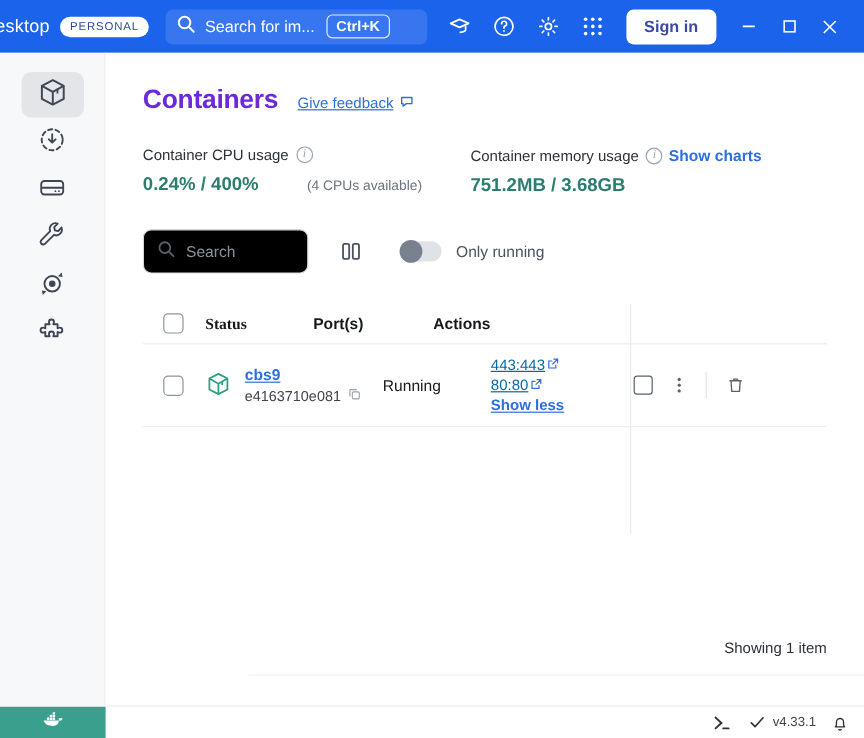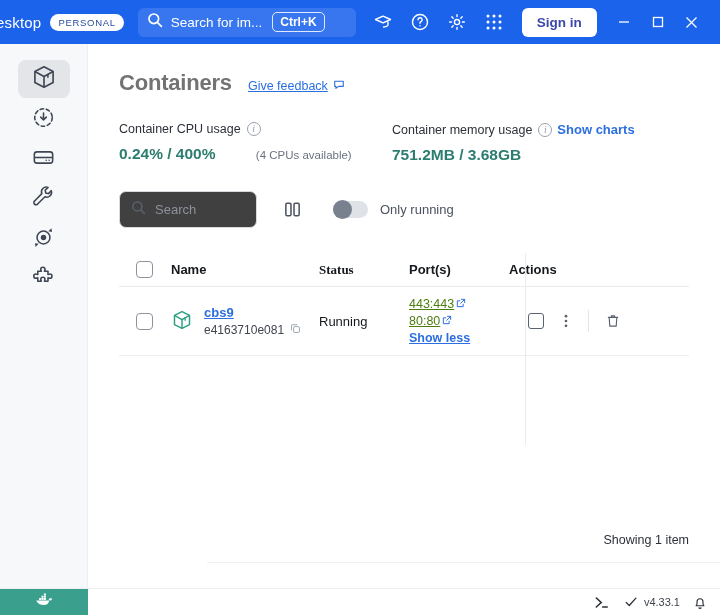--- a/index.html
+++ b/index.html
@@ -60,21 +60,21 @@
   }
   .side-item.active { background: #e3e5e9; }
   .side-item + .side-item { margin-top: 0px; }
 
   
   .main {
     position: absolute; top: 44px; left: 88px; width: 632px; height: 544px;
     background: #ffffff;
   }
   .page-head { display: flex; align-items: baseline; padding: 26px 0 0 31px; }
-  .page-title { font-size: 22px; font-weight: bold; color: #737373; letter-spacing: -.2px; }
+  .page-title { font-size: 22px; font-weight: bold; color: #6d28d9; letter-spacing: -.2px; }
   .feedback {
     margin-left: 16px; color: #2c6fe0; font-size: 12.5px;
     text-decoration: underline; cursor: pointer; display: flex; align-items: center; gap: 5px;
   }
 
   .stats { display: flex; padding: 26px 0 0 31px; }
   .stat { width: 273px; }
   .stat-label-row { display: flex; align-items: center; gap: 6px; }
   .stat-label { font-size: 12.5px; color: #2c3038; }
   .info-circle {
@@ -82,21 +82,21 @@
     color: #9aa1ad; font-size: 10px; line-height: 12px; text-align: center;
     font-family: "Liberation Serif", serif; font-style: italic;
   }
   .show-charts { color: #2c6fe0; font-size: 13px; font-weight: bold; cursor: pointer; margin-left: -1px; }
   .stat-value { margin-top: 9px; font-size: 15.5px; font-weight: bold; color: #2b7d6f; }
   .stat-value .sub { font-size: 11.5px; font-weight: normal; color: #6b7280; padding-left: 36px; }
 
   .toolbar { display: flex; align-items: center; padding: 27px 0 0 31px; gap: 0; }
   .search-field {
     width: 138px; height: 37px; border: 1px solid #d6d9de; border-radius: 7px;
-    display: flex; align-items: center; padding-left: 11px; gap: 9px; background: #404040;
+    display: flex; align-items: center; padding-left: 11px; gap: 9px; background: #000000;
     cursor: text;
   }
   .search-field .ph2 { color: #8b919c; font-size: 13px; }
   .cols-btn { margin-left: 21px; width: 28px; height: 28px; display: flex; align-items: center; justify-content: center; cursor: pointer; }
   .toggle {
     margin-left: 27px; width: 35px; height: 17px; border-radius: 10px;
     background: #dfe2e7; position: relative; cursor: pointer;
   }
   .toggle .knob {
     position: absolute; left: 0px; top: -1px; width: 19px; height: 19px;
@@ -131,21 +131,21 @@
   .cell-name { width: 148px; display: flex; align-items: center; gap: 11px; }
   .name-text { display: flex; flex-direction: column; gap: 3px; }
   .cname {
     color: #2c6fe0; font-size: 13px; font-weight: bold;
     text-decoration: underline; cursor: pointer;
   }
   .cid { color: #3f444d; font-size: 12px; display: flex; align-items: center; gap: 6px; }
   .cell-status { width: 90px; font-size: 13px; color: #15181c; }
   .cell-ports { width: 88px; display: flex; flex-direction: column; gap: 3px; }
   .port {
-    color: #4d7c0f; font-size: 12.5px; text-decoration: underline;
+    color: #0369a1; font-size: 12.5px; text-decoration: underline;
     display: flex; align-items: flex-start; gap: 2px; cursor: pointer;
   }
   .showless { color: #2c6fe0; font-size: 12.5px; font-weight: bold; text-decoration: underline; cursor: pointer; }
   .cell-actions { width: 150px; display: flex; align-items: center; padding-left: 24px; gap: 0; }
   .act { width: 30px; height: 30px; display: flex; align-items: center; justify-content: center; cursor: pointer; }
   .act-stop { width: 16px; height: 16px; border: 1.7px solid #5a616e; border-radius: 3px; }
   .act-sep { width: 1px; height: 22px; background: #e3e5e9; margin: 0 9px 0 7px; }
 
   .showing {
     position: absolute; right: 31px; top: 489px;
@@ -360,21 +360,20 @@
     <span class="toggle-label">Only running</span>
   </div>
 
   <div class="table">
     <div class="vdiv"></div>
 
     <div class="thead">
       <div class="col-check">
         <span class="chk"></span>
       </div>
-      <div class="col-name">Name</div>
       <div class="col-status">Status</div>
       <div class="col-ports">Port(s)</div>
       <div class="col-actions">Actions</div>
     </div>
 
     <div class="trow">
       <div class="col-check">
         <span class="chk"></span>
       </div>
       <div class="cell-name">

